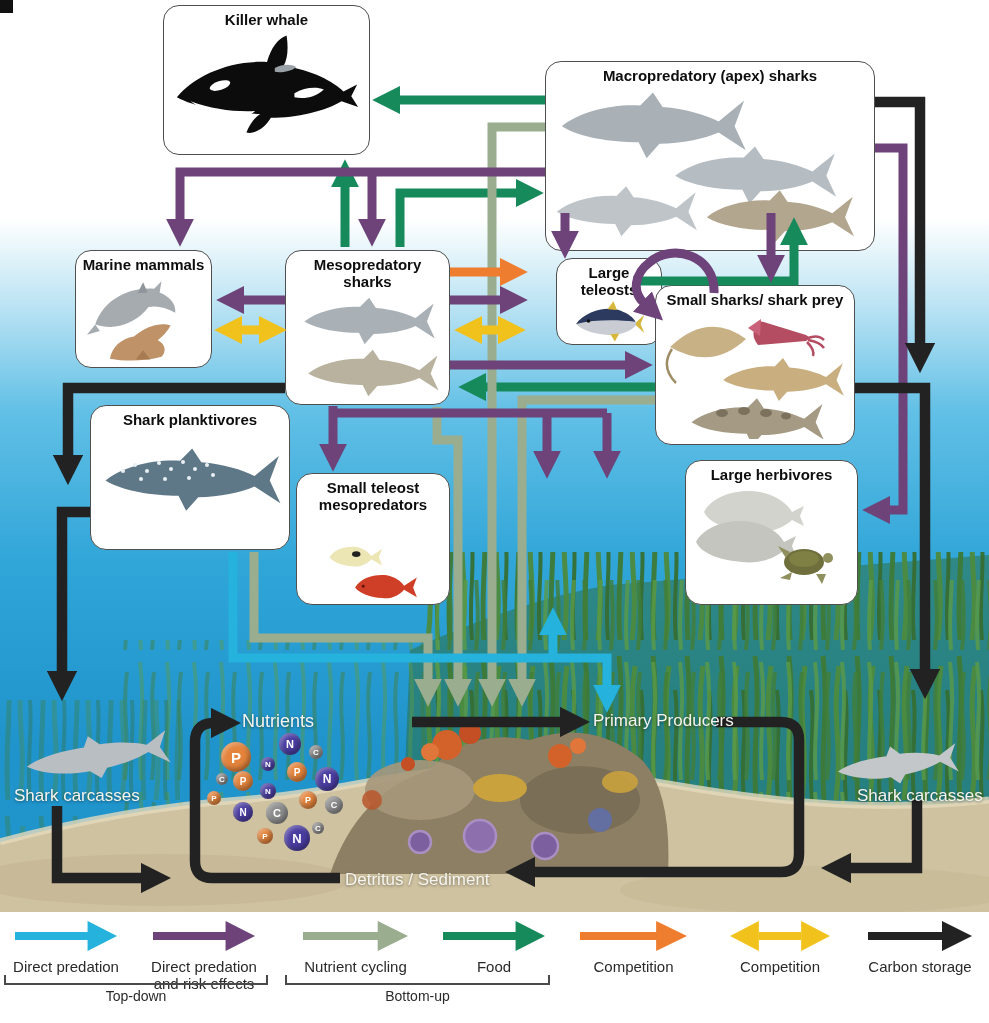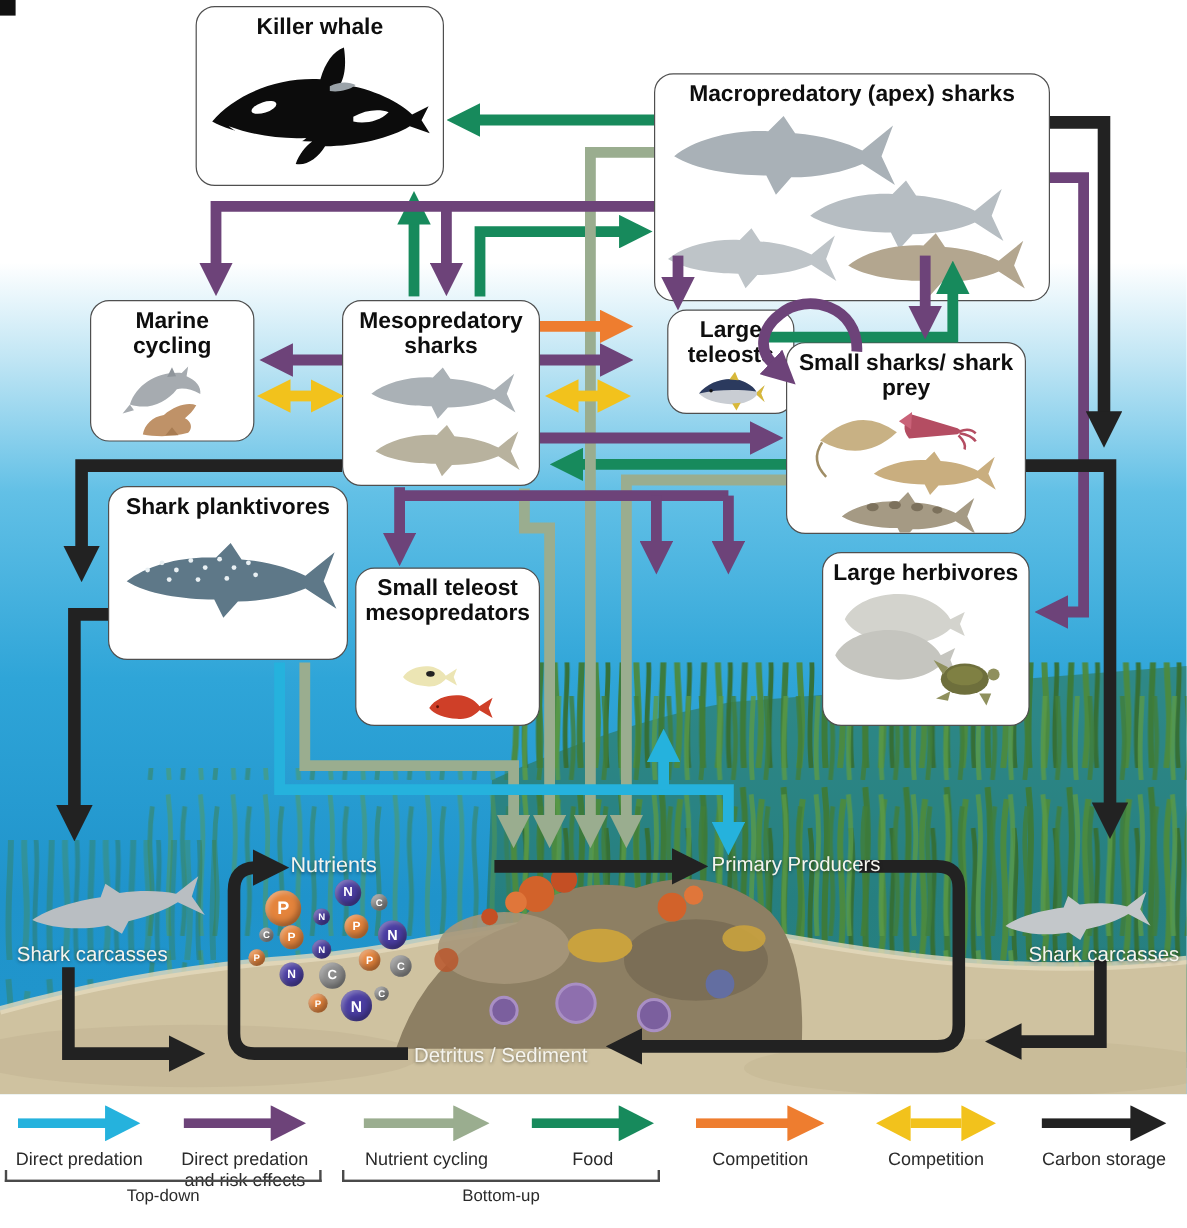--- a/index.html
+++ b/index.html
@@ -16,21 +16,21 @@
 .bpath{stroke-width:10.5;}
 .c-cyan{stroke:var(--c-direct_predation);}
 .c-purple{stroke:var(--c-risk_effects);}
 .c-sage{stroke:var(--c-nutrient_cycling);}
 .c-green{stroke:var(--c-food);}
 .c-orange{stroke:var(--c-facilitation);}
 .c-yellow{stroke:var(--c-competition);}
 .c-black{stroke:var(--c-carbon_storage);}
 .box{position:absolute;z-index:4;background:#fff;border:1.7px solid #4f4f4f;border-radius:16px;
      display:flex;flex-direction:column;align-items:center;overflow:hidden;}
-.box-title{font-weight:700;font-size:19px;color:#0e0e0e;text-align:center;padding:6px 4px 0 4px;line-height:1.12;}
+.box-title{font-weight:700;font-size:15px;color:#0e0e0e;text-align:center;padding:6px 4px 0 4px;line-height:1.12;}
 .box svg{display:block;}
 .scene-label{position:absolute;z-index:6;color:#f5f4ee;font-size:17px;font-weight:400;
    text-shadow:0 1px 3px rgba(0,0,0,.45);white-space:nowrap;}
 .bubble{position:absolute;z-index:3;border-radius:50%;color:#fff;font-weight:700;
    display:flex;align-items:center;justify-content:center;
    box-shadow:inset -2px -3px 5px rgba(0,0,0,.35), inset 2px 2px 4px rgba(255,255,255,.35);}
 #legend{position:absolute;left:0;top:912px;width:989px;height:111px;background:#fff;z-index:7;}
 .legend-item{position:absolute;top:9px;text-align:center;}
 .legend-item svg{display:block;margin:0 auto;}
 .legend-label{margin-top:7px;font-size:15px;color:#2a2a2a;line-height:1.15;white-space:pre-line;}
@@ -134,21 +134,21 @@
     <div class="box-title">Macropredatory (apex) sharks</div>
     <svg width="318" height="158" viewBox="0 0 318 158">
       <use href="#shk" transform="translate(6,6) scale(1.6)" fill="#a9b1b7"></use>
       <use href="#shk" transform="translate(120,60) scale(1.4)" fill="#b6bdc2"></use>
       <use href="#shk" transform="translate(2,100) scale(1.22)" fill="#bec4c8"></use>
       <use href="#shk" transform="translate(152,104) scale(1.28)" fill="#b3a68f"></use>
     </svg>
   </div>
 
   <div class="box" style="left:75px;top:250px;width:137px;height:118px;">
-    <div class="box-title">Marine cycling</div>
+    <div class="box-title">Marine mammals</div>
     <svg width="128" height="92" viewBox="0 0 130 100">
       <path d="M12,55 C20,30 46,14 76,16 L84,8 L82,20 C94,25 100,33 99,42 C88,36 78,34 70,36 C56,54 34,62 12,55 Z" fill="#a6abb0"></path>
       <path d="M12,55 L3,66 L17,62 Z" fill="#a6abb0"></path>
       <path d="M58,21 L64,9 L69,20 Z" fill="#8f959b"></path>
       <path d="M28,92 C30,80 40,70 54,68 C68,56 84,52 94,56 C90,63 85,68 80,72 C88,76 90,84 84,90 C66,95 44,95 28,92 Z" fill="#bf9268"></path>
       <path d="M56,93 L64,83 L72,93 Z" fill="#a87c52"></path>
     </svg>
   </div>
 
   <div class="box" style="left:285px;top:250px;width:165px;height:155px;">

